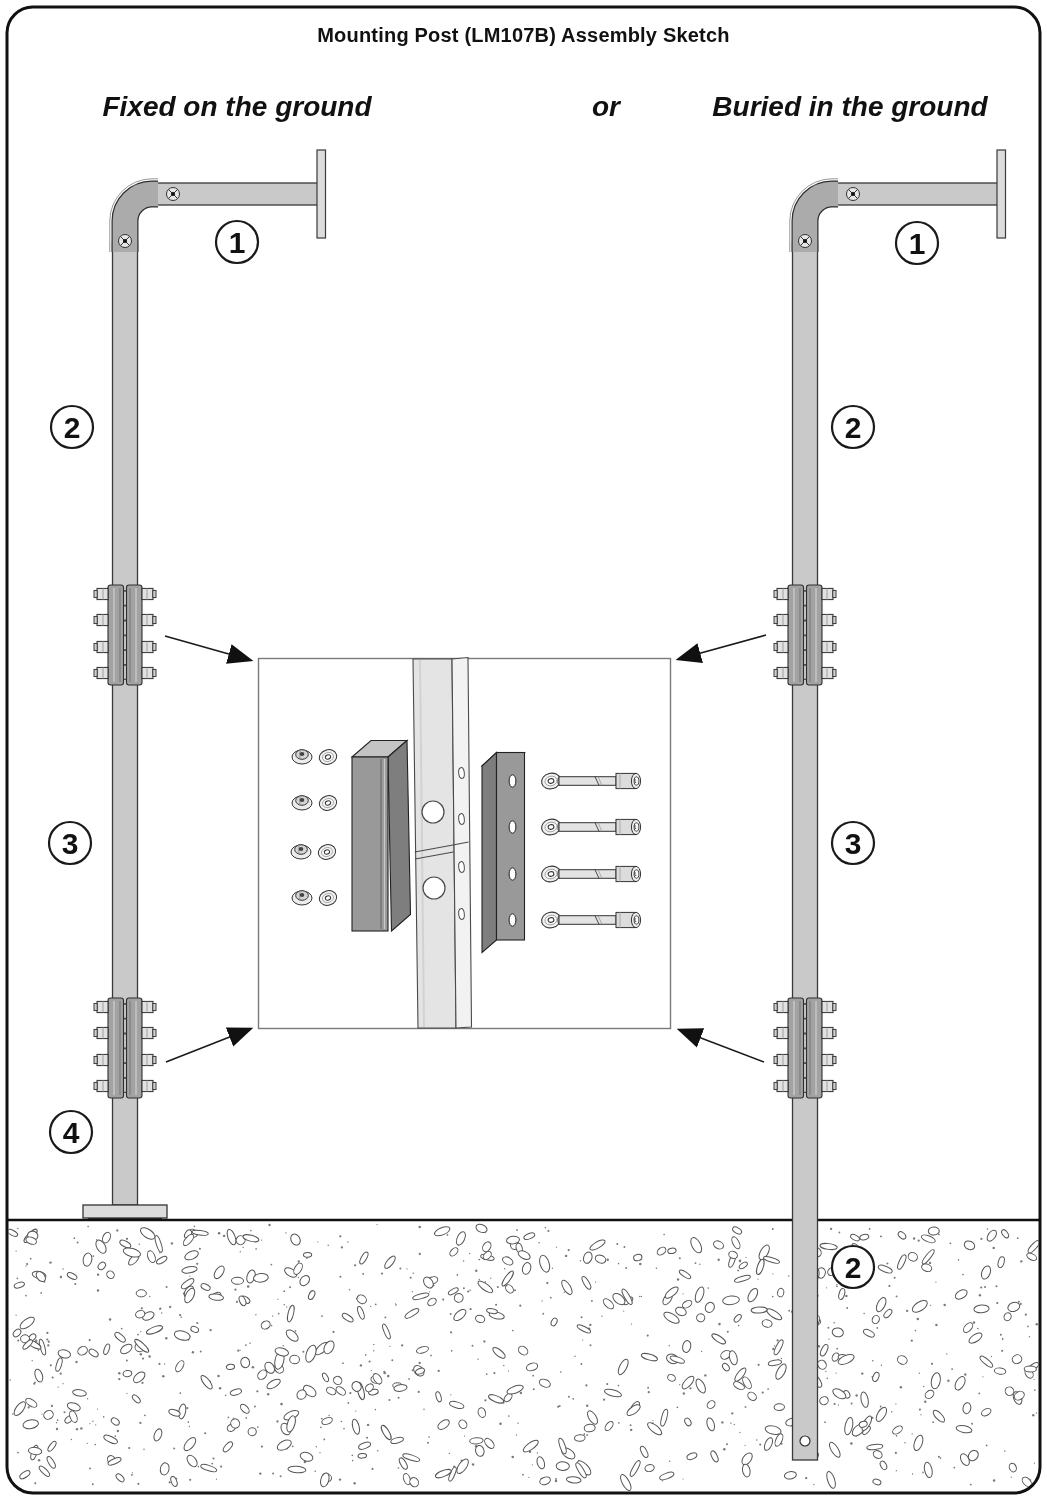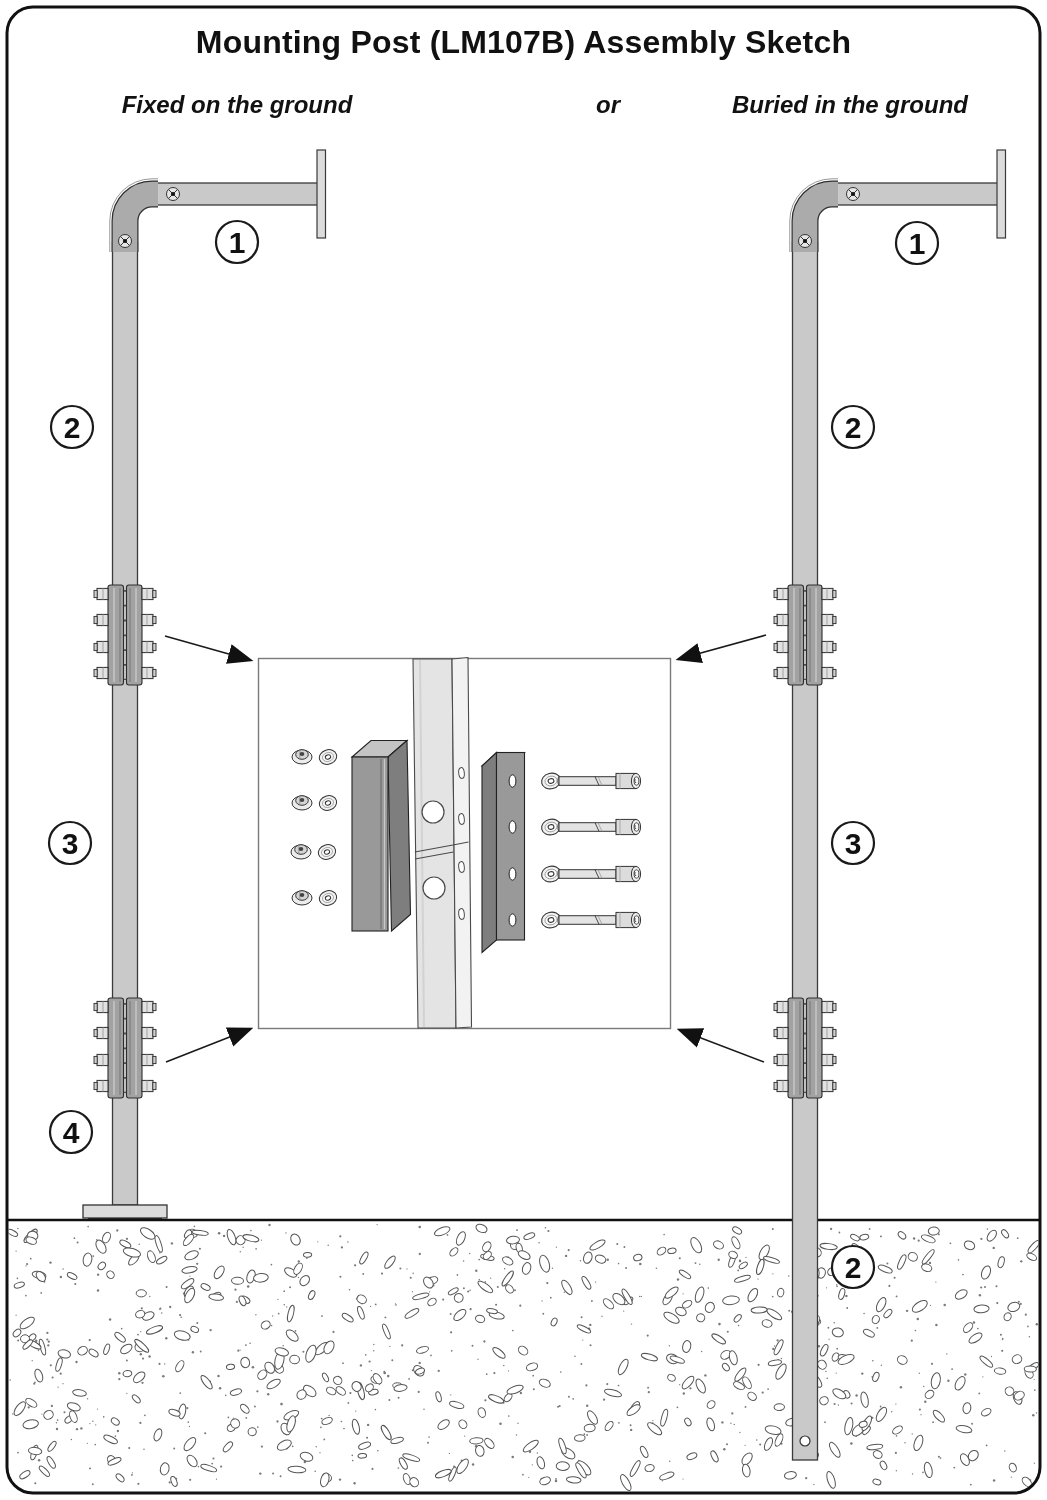--- a/index.html
+++ b/index.html
@@ -3,24 +3,24 @@
 <meta charset="utf-8">
 <style>
   html,body{margin:0;padding:0;background:#fff;}
   .page{
     position:relative;width:1047px;height:1500px;background:#ffffff;
     font-family:"Liberation Sans", sans-serif;color:#111;overflow:hidden;
   }
   .diagram-svg{position:absolute;left:0;top:0;}
   .title{
     position:absolute;left:0;top:24px;width:100%;text-align:center;
-    font-size:32px;font-weight:bold;letter-spacing:.2px;
+    font-size:20px;font-weight:bold;letter-spacing:.2px;
   }
   .option-label{
-    position:absolute;top:91px;font-size:24px;font-weight:bold;font-style:italic;
+    position:absolute;top:91px;font-size:28px;font-weight:bold;font-style:italic;
   }
   .opt-left{left:37px;width:400px;text-align:center;}
   .opt-or{left:470px;width:150px;text-align:right;}
   .opt-right{left:650px;width:400px;text-align:center;}
   text.callout-num{font-size:30px;font-weight:bold;fill:#111;}
 </style>
 </head>
 <body>
 
 <div class="page">

